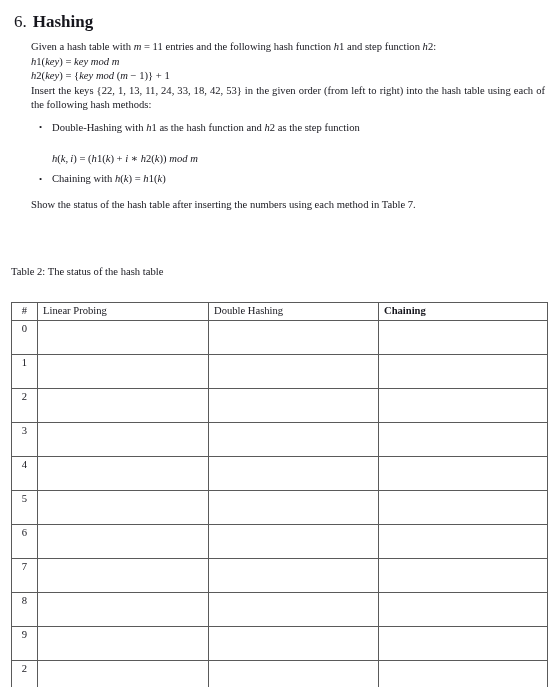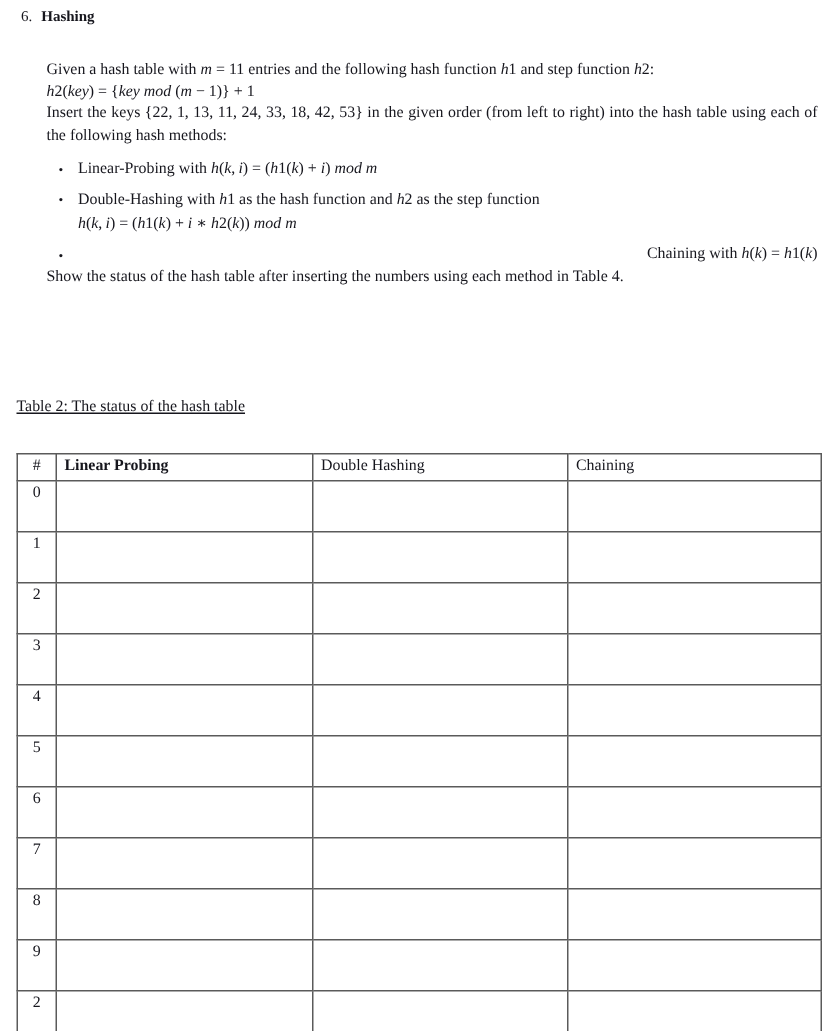--- a/index.html
+++ b/index.html
@@ -19,22 +19,22 @@
   
   .problem {
     position: absolute;
     left: 0;
     top: 0;
     width: 556px;
   }
   .problem-head {
     position: absolute;
     left: 14px;
-    top: 5px;
-    font-size: 10px;
+    top: 15px;
+    font-size: 17px;
     line-height: 14px;
     white-space: nowrap;
   }
   .problem-num {
     font-weight: normal;
   }
   .problem-title {
     font-weight: bold;
     margin-left: 6px;
   }
@@ -72,47 +72,46 @@
     padding: 0;
     list-style: none;
   }
   ul.methods > li {
     position: relative;
     padding-left: 21px;
     font-size: 10.6px;
     line-height: 14.6px;
     margin-bottom: 6px;
   }
-  ul.methods > li:last-child { margin-bottom: 0; text-align: right; }
+  ul.methods > li:last-child { margin-bottom: 11px; }
   ul.methods > li::before {
     content: "\2022";
     position: absolute;
     left: 8px;
     top: -0.5px;
     font-size: 9px;
   }
   .sub-math {
     display: block;
-    margin-top: 1px;
+    margin-top: 16px;
     white-space: nowrap;
   }
 
   .show-para {
     margin-top: 10px;
   }
 
   
   .table-caption {
     position: absolute;
     left: 11px;
     top: 265px;
     font-size: 10.6px;
     line-height: 14px;
     white-space: nowrap;
-    text-decoration: underline;
   }
 
   
   .hash-table-wrap {
     position: absolute;
     left: 11px;
     top: 302px;
     width: 534px;
   }
   table.hash-table {
@@ -132,25 +131,25 @@
   }
   table.hash-table th {
     height: 17px;
   }
   table.hash-table th.c-idx,
   table.hash-table td.c-idx {
     width: 25px;
     text-align: center;
   }
   table.hash-table th.c-lin,
-  table.hash-table td.c-lin { width: 170px; font-weight: bold; }
+  table.hash-table td.c-lin { width: 170px; }
   table.hash-table th.c-dbl,
   table.hash-table td.c-dbl { width: 169px; }
   table.hash-table th.c-chn,
-  table.hash-table td.c-chn { width: 168px; }
+  table.hash-table td.c-chn { width: 168px; font-weight: bold; }
 
   table.hash-table th .pad,
   table.hash-table td .pad {
     padding: 1px 0 0 5px;
   }
   table.hash-table th.c-idx .pad,
   table.hash-table td.c-idx .pad {
     padding: 1px 0 0 0;
   }
   table.hash-table tbody td {
@@ -163,36 +162,36 @@
 <div class="problem">
 
   <div class="problem-head">
     <span class="problem-num">6.</span><span class="problem-title">Hashing</span>
   </div>
 
   <div class="body-col">
 
     <p class="para">Given a hash table with <i class="mi">m</i> = 11 entries and the following hash function <i class="mi">h</i>1 and step function <i class="mi">h</i>2:</p>
 
+    <div class="mathline"><i class="mi">h</i>1(<i class="mi">key</i>) = <i class="mi">key mod m</i></div>
 
     <div class="mathline"><i class="mi">h</i>2(<i class="mi">key</i>) = {<i class="mi">key mod</i> (<i class="mi">m</i> − 1)} + 1</div>
 
     <p class="para">Insert the keys {22, 1, 13, 11, 24, 33, 18, 42, 53} in the given order (from left to right) into the hash table using each of the following hash methods:</p>
 
     <ul class="methods">
 
-      <li>Linear-Probing with <i class="mi">h</i>(<i class="mi">k</i>, <i class="mi">i</i>) = (<i class="mi">h</i>1(<i class="mi">k</i>) + <i class="mi">i</i>) <i class="mi">mod m</i></li>
 
       <li>Double-Hashing with <i class="mi">h</i>1 as the hash function and <i class="mi">h</i>2 as the step function<span class="sub-math"><i class="mi">h</i>(<i class="mi">k</i>, <i class="mi">i</i>) = (<i class="mi">h</i>1(<i class="mi">k</i>) + <i class="mi">i</i> ∗ <i class="mi">h</i>2(<i class="mi">k</i>)) <i class="mi">mod m</i></span></li>
 
       <li>Chaining with <i class="mi">h</i>(<i class="mi">k</i>) = <i class="mi">h</i>1(<i class="mi">k</i>)</li>
 
     </ul>
 
-    <p class="para show-para">Show the status of the hash table after inserting the numbers using each method in Table 4.</p>
+    <p class="para show-para">Show the status of the hash table after inserting the numbers using each method in Table 7.</p>
 
   </div>
 </div>
 
 <div class="table-caption">Table 2: The status of the hash table</div>
 
 <div class="hash-table-wrap">
   <table class="hash-table">
     <thead>
       <tr>

